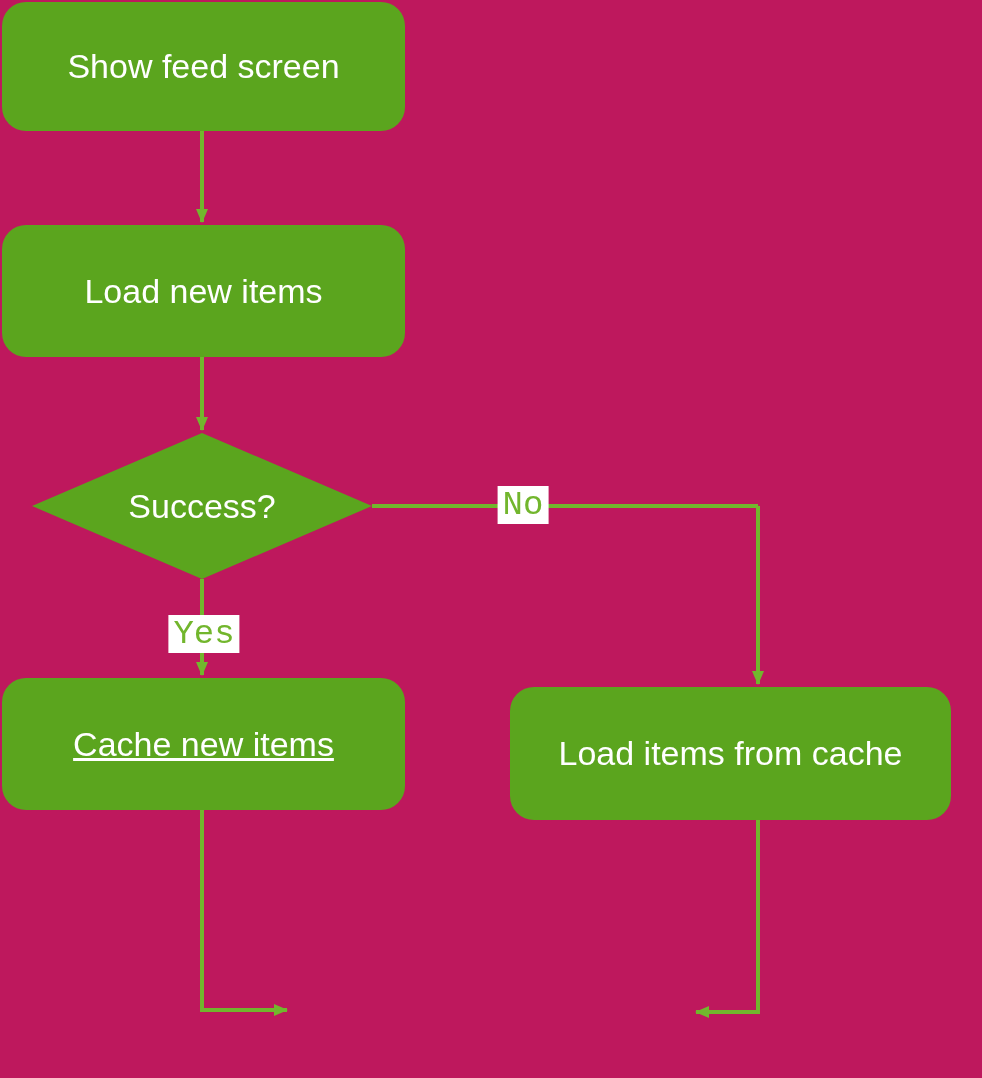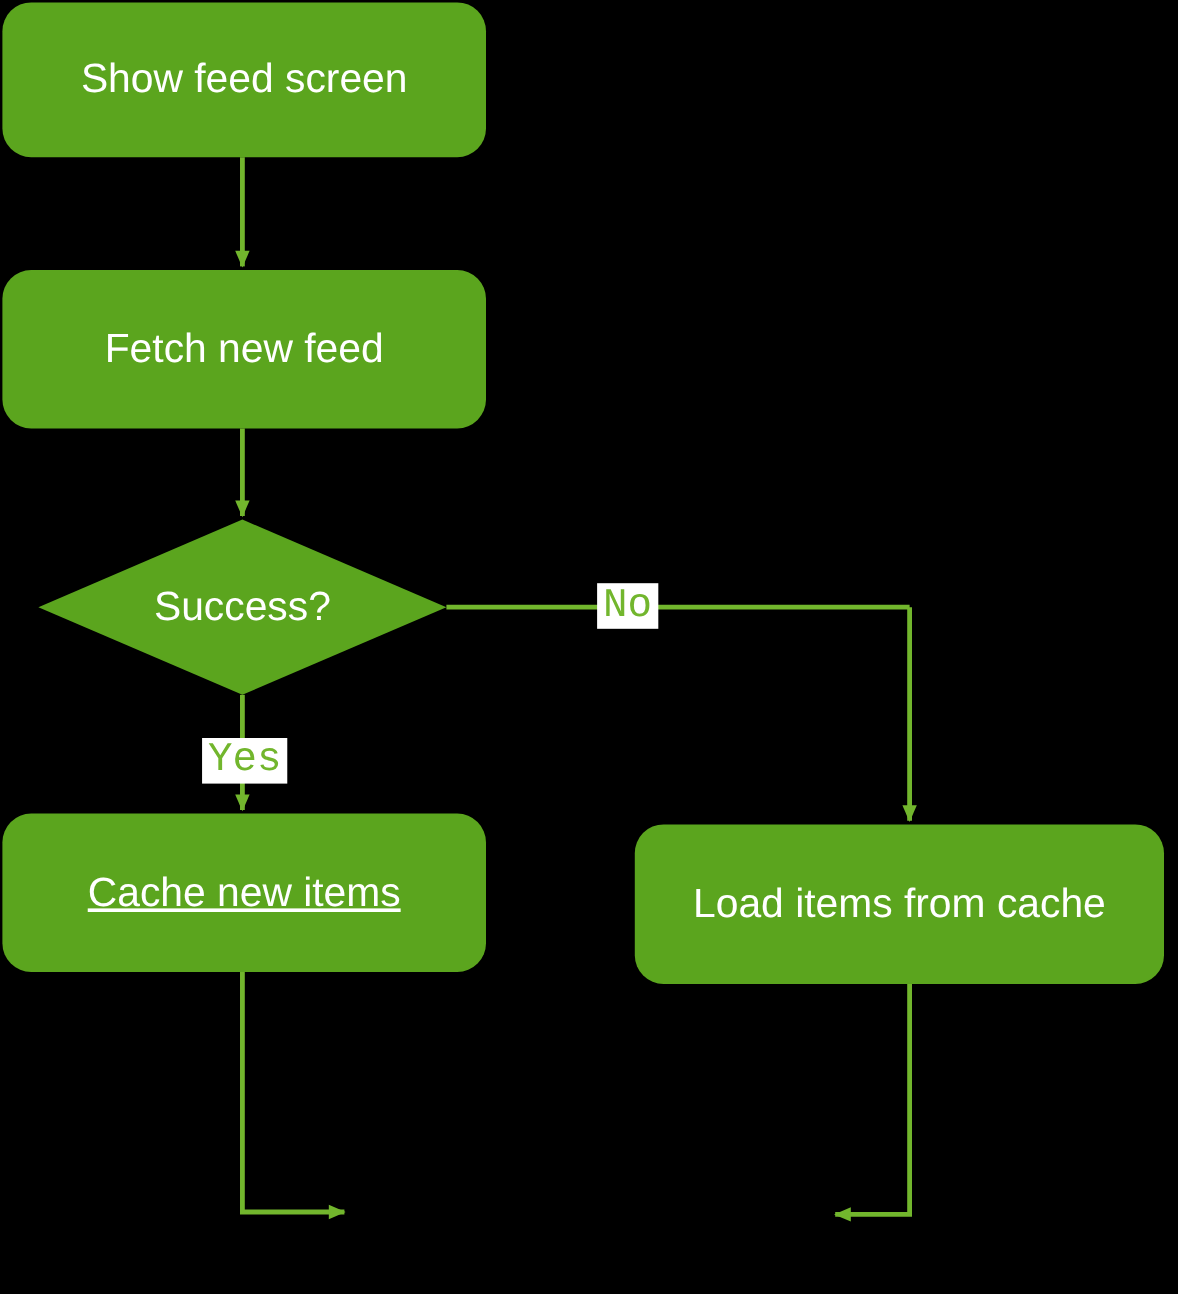--- a/index.html
+++ b/index.html
@@ -4,21 +4,21 @@
 <style>
   html, body {
     margin: 0;
     padding: 0;
     background: #ffffff;
   }
   .canvas {
     position: relative;
     width: 982px;
     height: 1078px;
-    background: #000000;
+    background: #be185d;
     font-family: "Liberation Sans", sans-serif;
     overflow: hidden;
   }
   .wires {
     position: absolute;
     left: 0;
     top: 0;
   }
   .wires line, .wires polyline {
     stroke: var(--connector, #72B62D);
@@ -40,21 +40,21 @@
     display: flex;
     align-items: center;
     justify-content: center;
     font-size: 34px;
     line-height: 1.2;
     text-align: center;
   }
   .node-show   { left: 2px;   top: 2px;   width: 403px; height: 129px; }
   .node-fetch  { left: 2px;   top: 225px; width: 403px; height: 132px; }
   .node-cache  { left: 2px;   top: 678px; width: 403px; height: 132px; text-decoration: underline; }
-  .node-load   { left: 529px; top: 687px; width: 441px; height: 133px; }
+  .node-load   { left: 510px; top: 687px; width: 441px; height: 133px; }
   .node-update { left: 290px; top: 943px; width: 403px; height: 134px; }
   .diamond-label {
     position: absolute;
     left: 202px;
     top: 506px;
     transform: translate(-50%, -50%);
     color: var(--node-text, #ffffff);
     font-size: 34px;
     white-space: nowrap;
   }
@@ -97,21 +97,21 @@
     <polyline points="758,820 758,1012 696,1012" marker-end="url(#arrowhead)"></polyline>
 
     <polygon class="diamond" points="202,433 372,506 202,579 32,506"></polygon>
   </svg>
 
   <div class="node node-show">
     <span>Show feed screen</span>
   </div>
 
   <div class="node node-fetch">
-    <span>Fetch new feed</span>
+    <span>Load new items</span>
   </div>
 
   <div class="diamond-label">Success?</div>
 
   <div class="node node-cache">
     <span>Cache new items</span>
   </div>
 
   <div class="node node-load">
     <span>Load items from cache</span>

